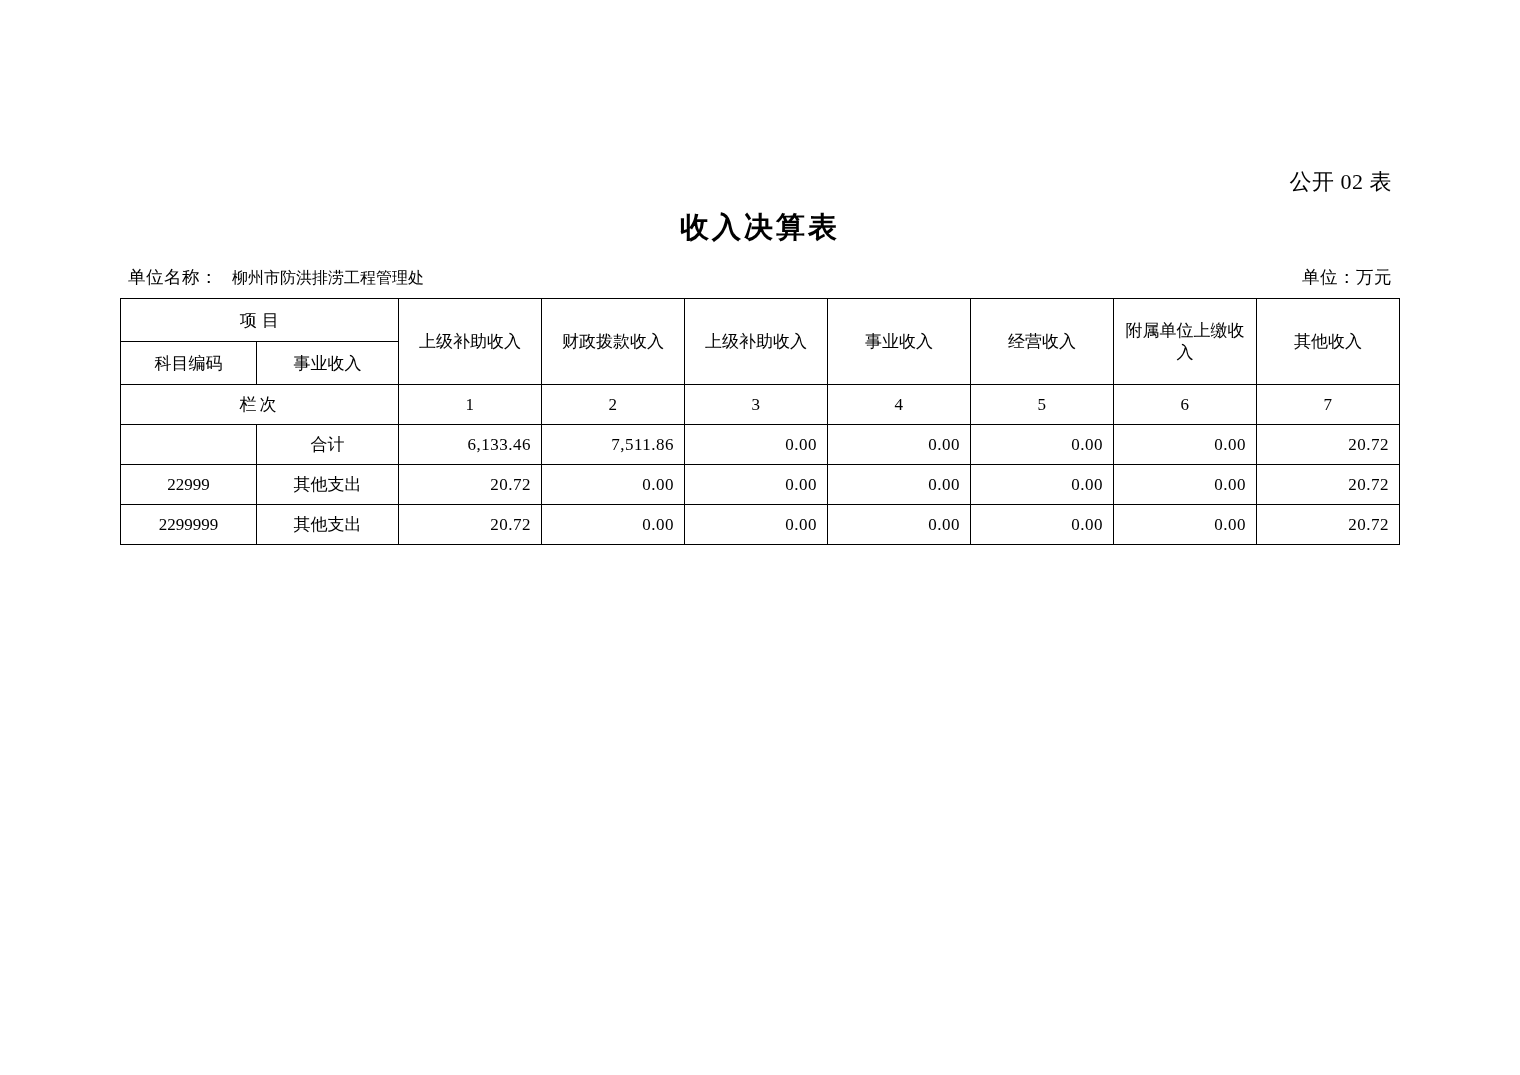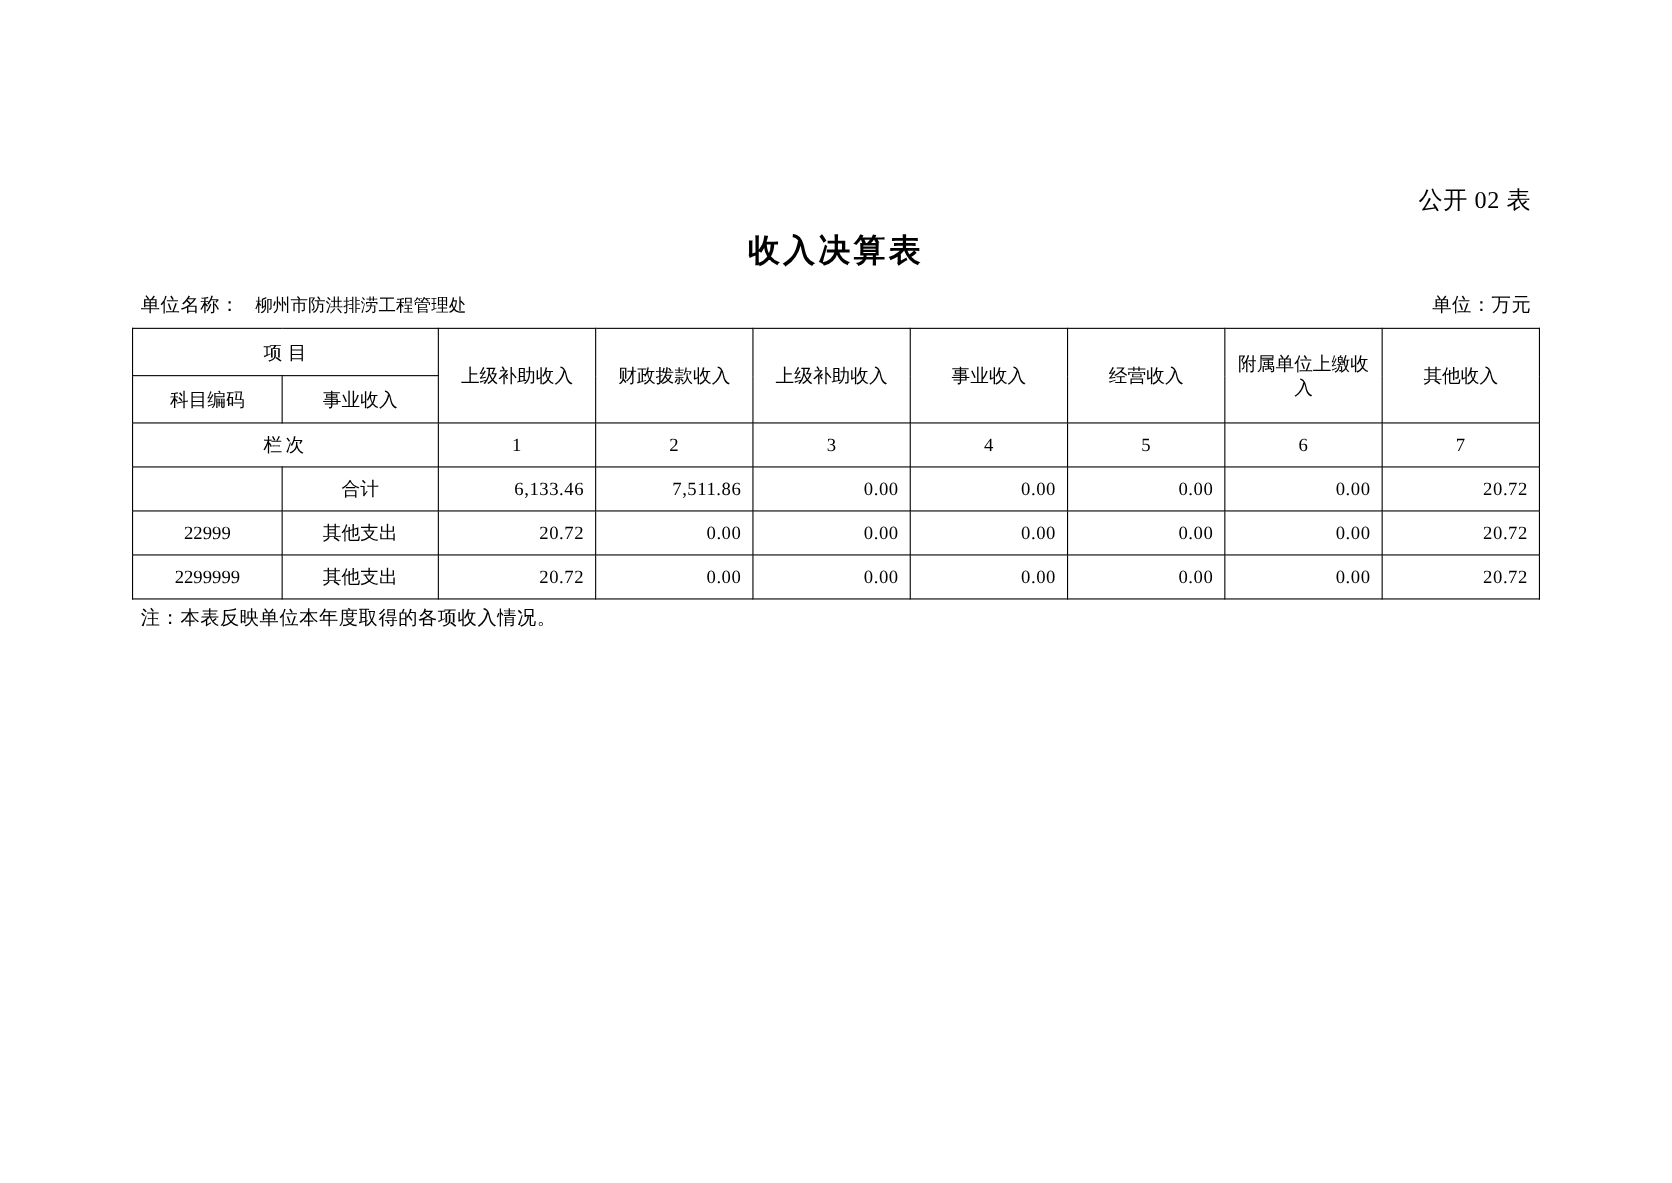--- a/index.html
+++ b/index.html
@@ -199,15 +199,14 @@
         <td class="right num">0.00</td>
         <td class="right num">0.00</td>
         <td class="right num">0.00</td>
         <td class="right num">0.00</td>
         <td class="right num">0.00</td>
         <td class="right num">20.72</td>
       </tr>
     </tbody>
   </table>
 
-  <div class="note">注：本表反映单位本年度取得的各项收入情况。</div>
 
 </div>
 
 </body></html>

